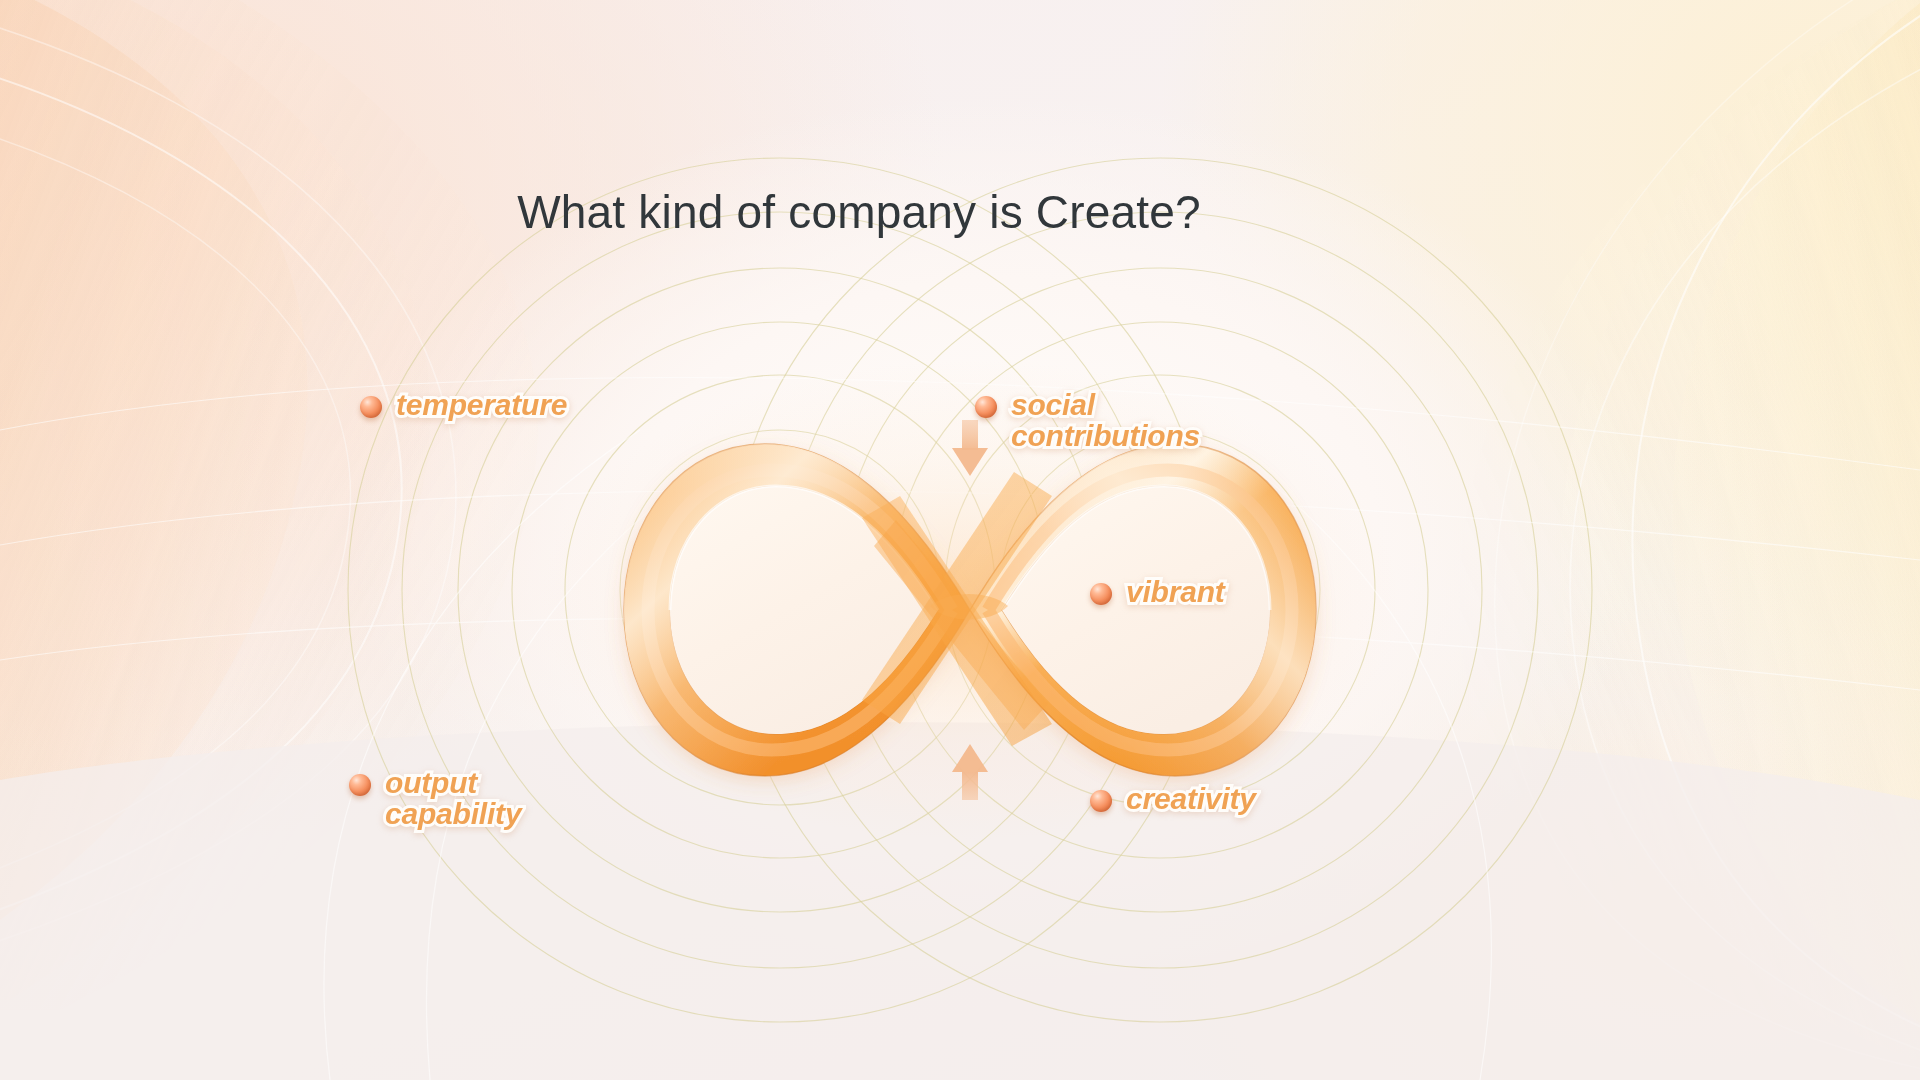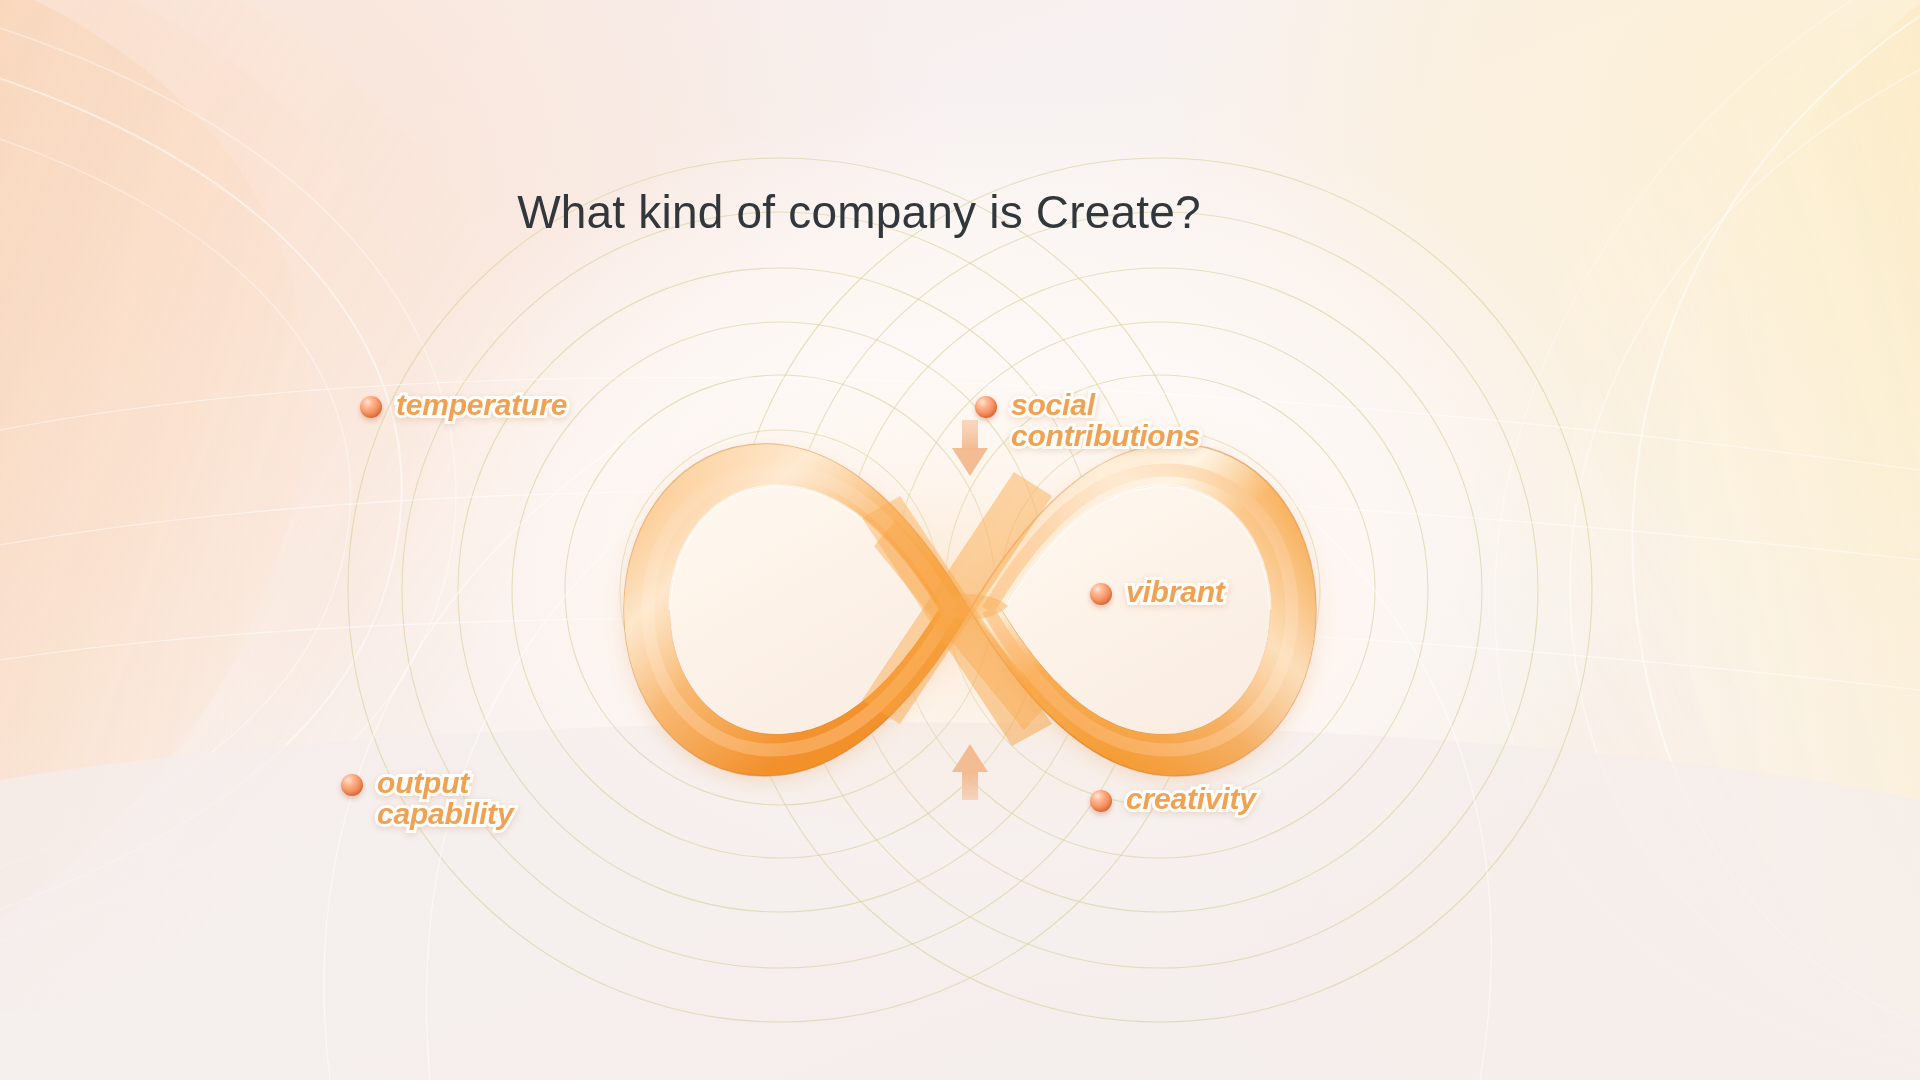--- a/index.html
+++ b/index.html
@@ -47,21 +47,21 @@
     paint-order:stroke fill;
     filter:drop-shadow(0 2px 3px rgba(210,150,110,0.30));
     white-space:pre-line;
   }
   .label.right{flex-direction:row;}
   .label.right .ltext{text-align:left;}
 
   
   #lbl-temperature{left:360px;top:390px;}
   #lbl-standard{left:300px;top:577px;}
-  #lbl-output{left:341px;top:768px;}
+  #lbl-output{left:349px;top:768px;}
   #lbl-social{left:975px;top:390px;}
   #lbl-vibrant{left:1090px;top:577px;}
   #lbl-creativity{left:1090px;top:784px;}
 
   
   #infinity{position:absolute;left:600px;top:400px;width:740px;height:420px;}
 </style>
 </head>
 <body>
 

